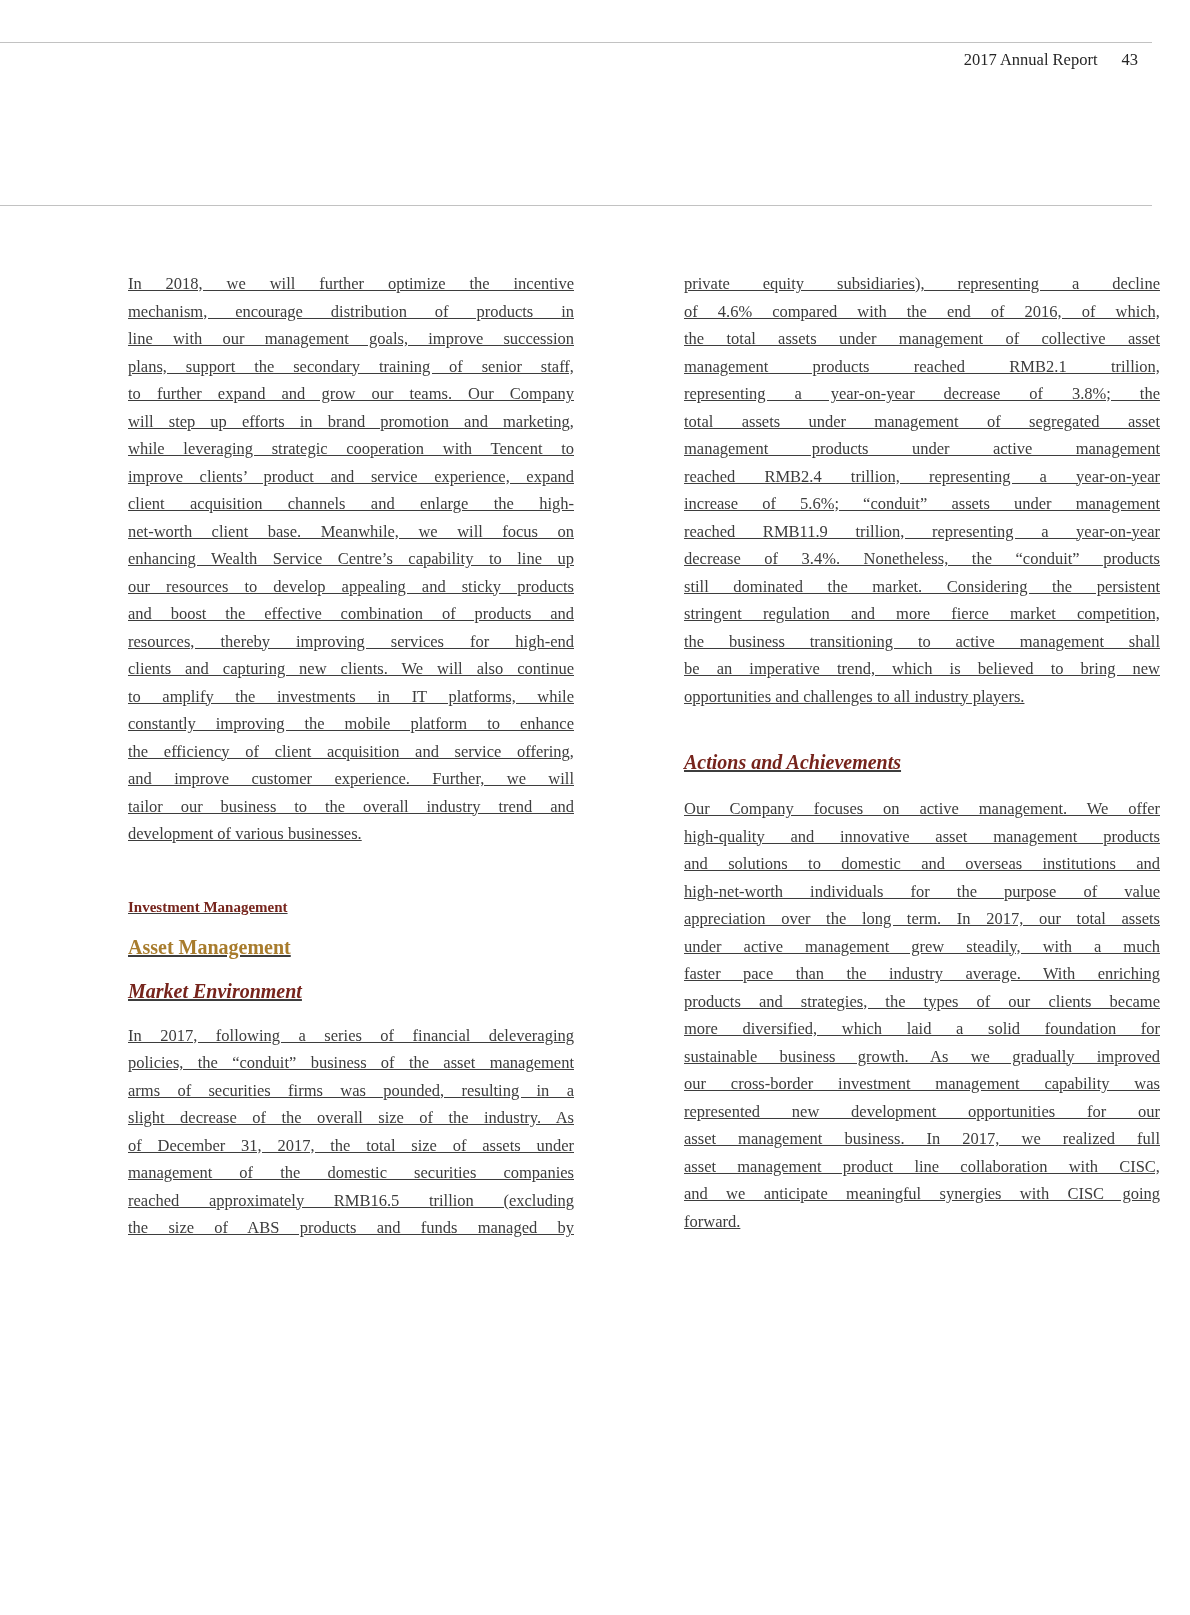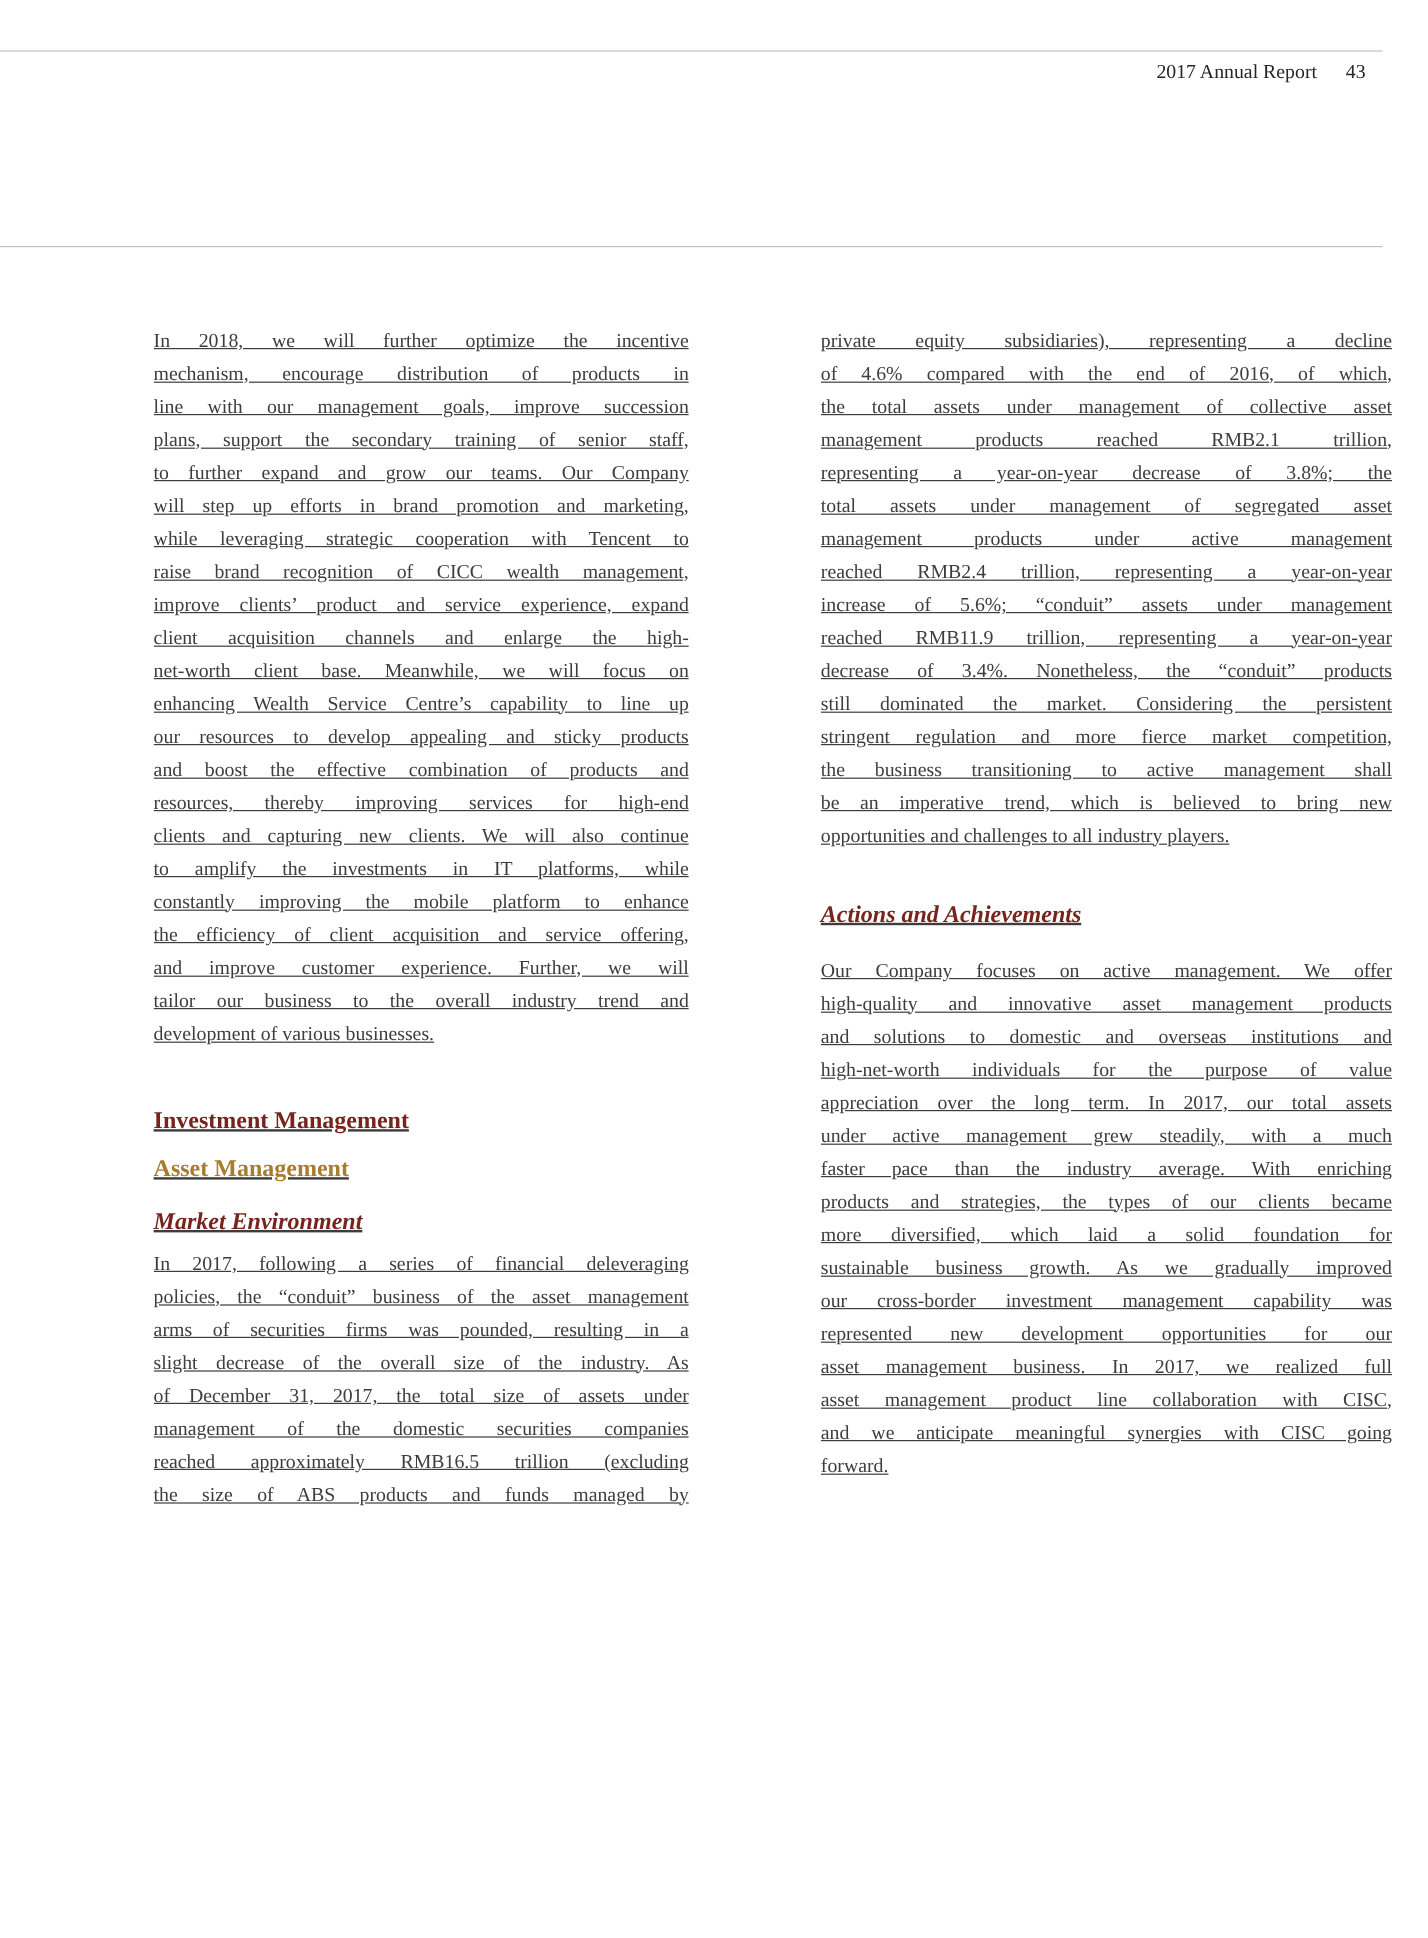--- a/index.html
+++ b/index.html
@@ -42,42 +42,42 @@
     overflow: hidden;
     text-align: left;
     color: var(--body-text, #3d3d3d);
   }
   .line.just {
     text-align: justify;
     text-align-last: justify;
   }
   .h-invest {
     margin: 44px 0 0 0;
-    font-size: 20px;
+    font-size: 15px;
     line-height: 30px;
     font-weight: bold;
     color: var(--heading-maroon, #76241c);
   }
   .h-gold {
     margin: 12px 0 0 0;
     font-size: 20px;
     line-height: 26px;
     font-weight: bold;
     color: var(--heading-gold, #a87c2d);
   }
   .h-italic {
     font-size: 20px;
     line-height: 26px;
     font-weight: bold;
     font-style: italic;
     color: var(--heading-maroon, #76241c);
   }
   .h-market  { margin: 18px 0 0 0; }
   .h-actions { margin: 39px 0 0 0; }
-  .mt-para2-left  { margin-top: 8px; }
+  .mt-para2-left  { margin-top: 18px; }
   .mt-para2-right { margin-top: 20px; }
 </style>
 </head>
 <body>
 
 <div class="page">
 
   <div class="rule rule-top"></div>
 
   <div class="header">
@@ -88,21 +88,20 @@
 
   <div class="col col-left">
     <div class="para">
         <div class="line just">In 2018, we will further optimize the incentive</div>
         <div class="line just">mechanism, encourage distribution of products in</div>
         <div class="line just">line with our management goals, improve succession</div>
         <div class="line just">plans, support the secondary training of senior staff,</div>
         <div class="line just">to further expand and grow our teams. Our Company</div>
         <div class="line just">will step up efforts in brand promotion and marketing,</div>
         <div class="line just">while leveraging strategic cooperation with Tencent to</div>
-        <div class="line just">raise brand recognition of CICC wealth management,</div>
         <div class="line just">improve clients’ product and service experience, expand</div>
         <div class="line just">client acquisition channels and enlarge the high-</div>
         <div class="line just">net-worth client base. Meanwhile, we will focus on</div>
         <div class="line just">enhancing Wealth Service Centre’s capability to line up</div>
         <div class="line just">our resources to develop appealing and sticky products</div>
         <div class="line just">and boost the effective combination of products and</div>
         <div class="line just">resources, thereby improving services for high-end</div>
         <div class="line just">clients and capturing new clients. We will also continue</div>
         <div class="line just">to amplify the investments in IT platforms, while</div>
         <div class="line just">constantly improving the mobile platform to enhance</div>

